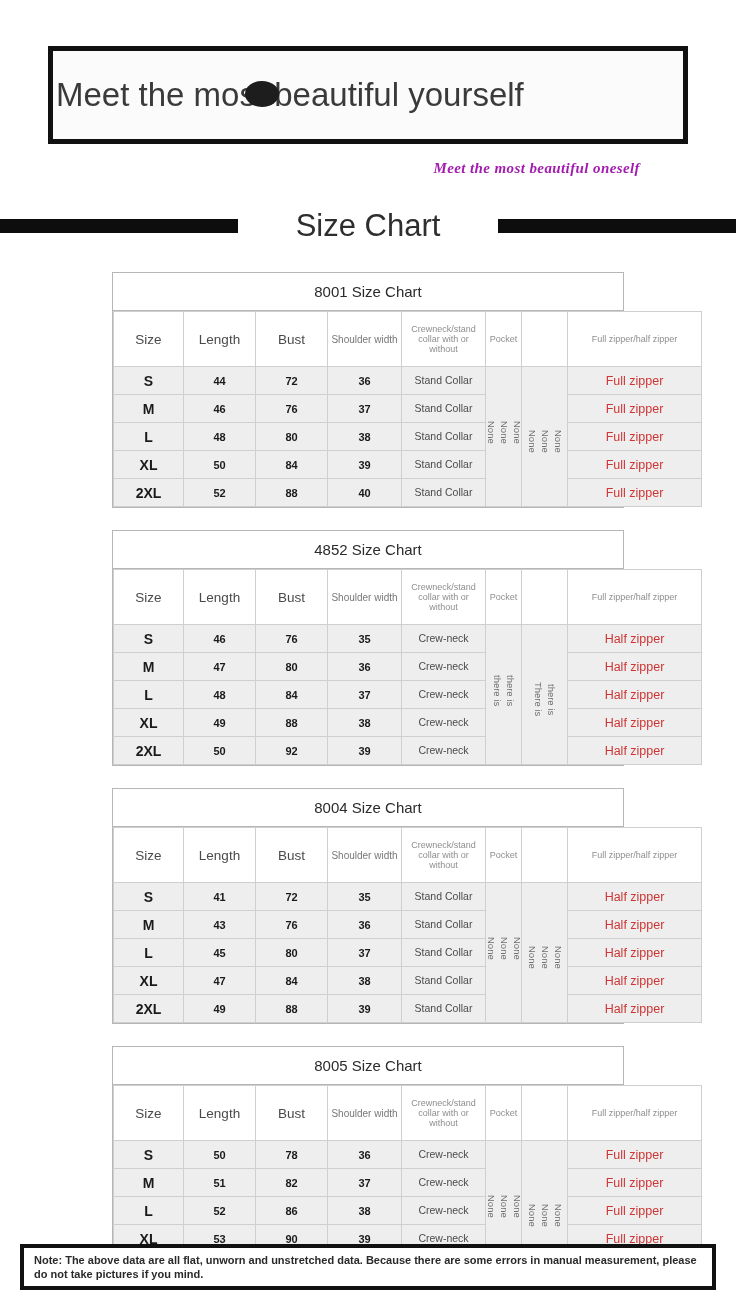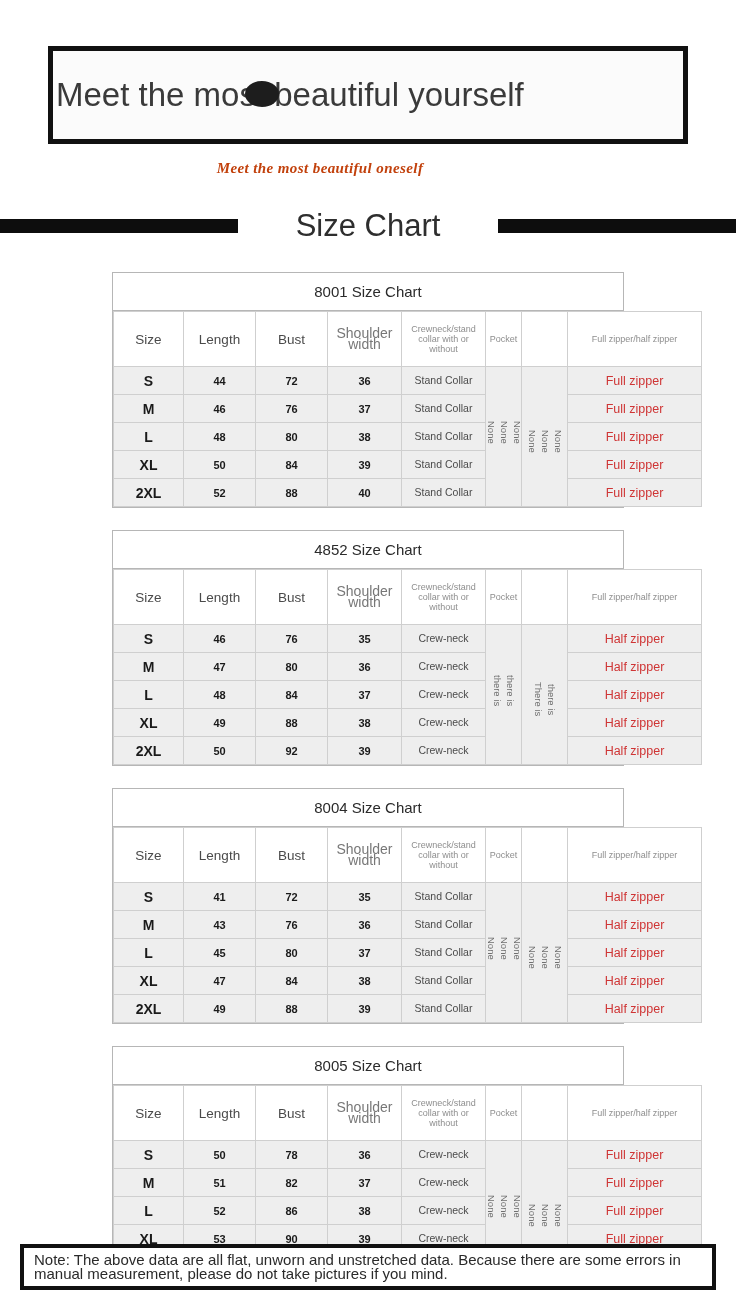--- a/index.html
+++ b/index.html
@@ -48,26 +48,26 @@
     height: 26px;
     background: #1d1d1d;
     border-radius: 50%;
   }
 
   .subtitle {
     position: absolute;
     top: 160px;
     left: 0;
     width: 640px;
-    text-align: center;
+    text-align: right;
     font-family: "Liberation Serif", serif;
     font-weight: bold;
     font-style: italic;
     font-size: 15px;
-    color: #c2410c;
+    color: #a21caf;
     letter-spacing: 0.4px;
   }
 
   
   .strip {
     position: absolute;
     top: 206px;
     left: 0;
     width: 736px;
     height: 40px;
@@ -135,21 +135,21 @@
     padding: 0;
   }
   table.size thead th {
     height: 36px;
     font-weight: normal;
     font-size: 13.5px;
     color: #4a4a4a;
     background: #ffffff;
   }
   table.size thead th.small {
-    font-size: 14px;
+    font-size: 10px;
     color: #777;
     line-height: 11px;
     padding: 0 2px;
   }
   table.size thead th.tiny {
     font-size: 9px;
     color: #8e8e8e;
     line-height: 10px;
     padding: 12px 1px;
   }
@@ -204,23 +204,24 @@
     position: absolute;
     left: 20px;
     top: 1244px;
     width: 696px;
     height: 46px;
     border: 4px solid #111111;
     background: #ffffff;
   }
   .note-text {
     padding: 5px 4px 0 10px;
-    font-size: 15px;
+    font-size: 11px;
     line-height: 14px;
     color: #2a2a2a;
+    font-weight: bold;
   }
 </style>
 </head>
 <body>
 
 <div class="banner-wrap">
   <div class="banner-box"></div>
   <div class="banner-text">Meet the most beautiful yourself</div>
   <div class="banner-dot"></div>
 </div>

